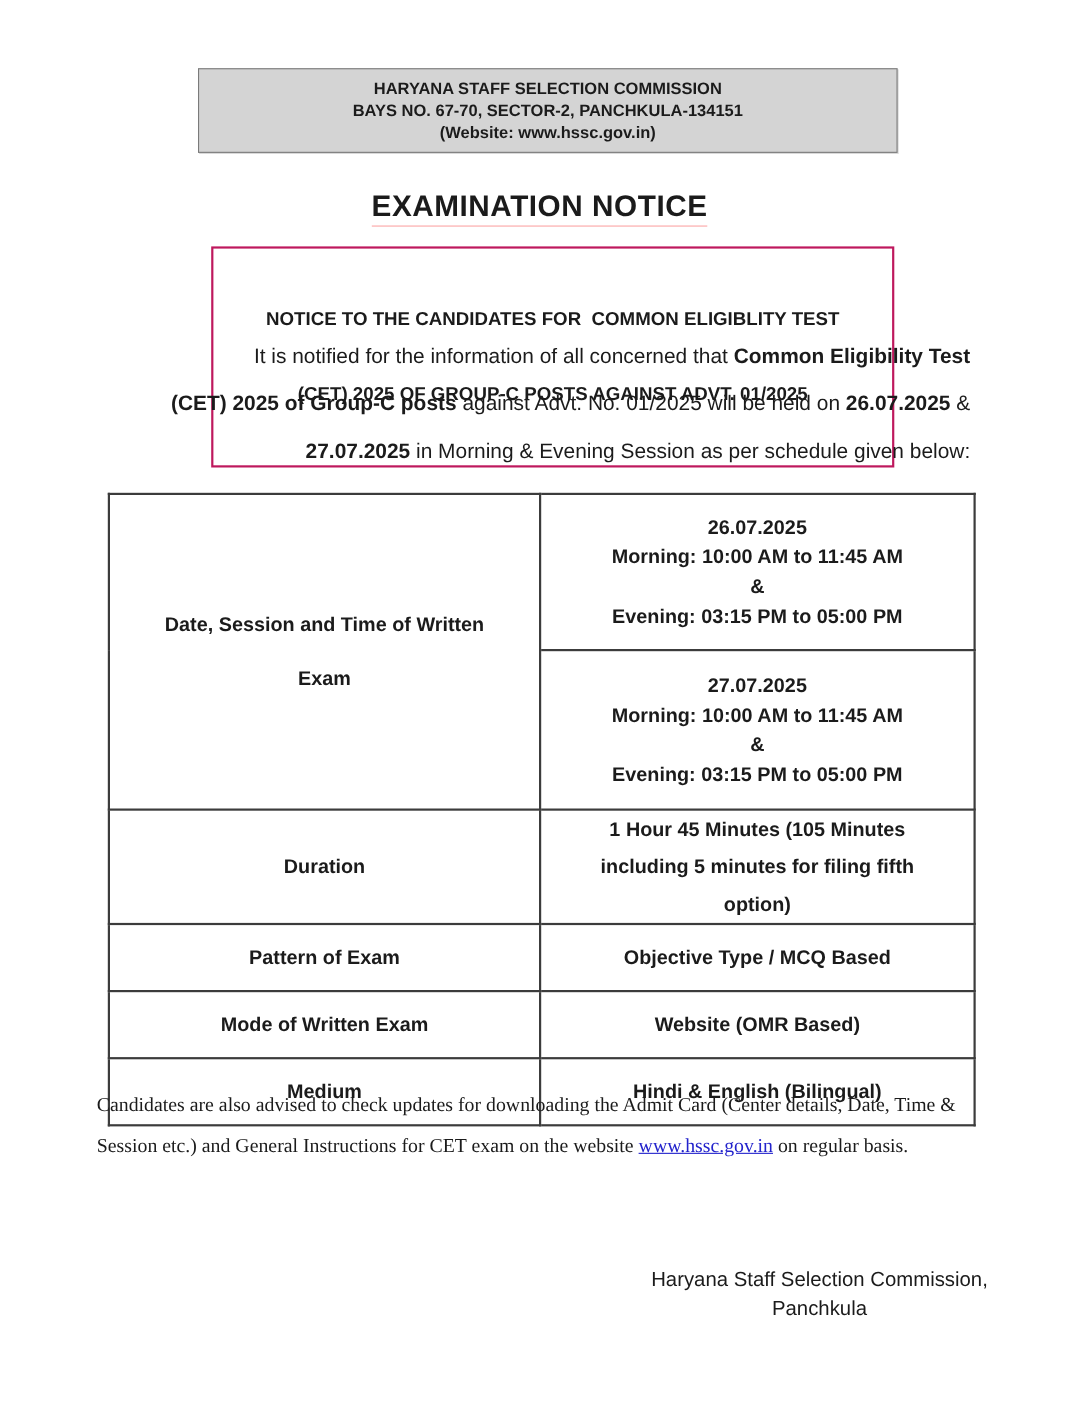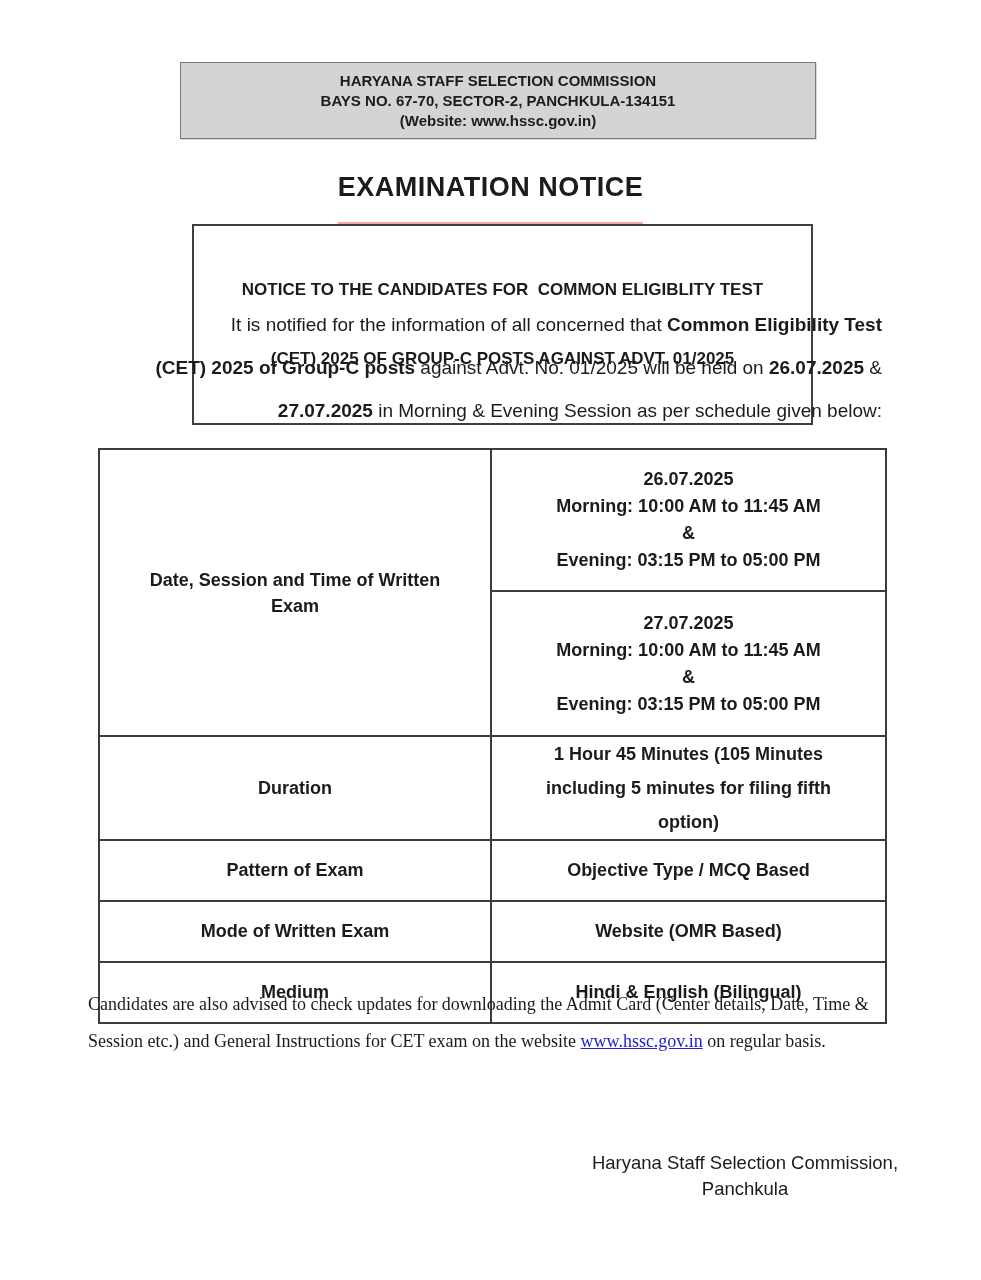--- a/index.html
+++ b/index.html
@@ -37,30 +37,30 @@
     position: absolute;
     left: 0; top: 172px;
     width: 100%;
     text-align: center;
   }
   .title-text {
     display: inline-block;
     font-weight: bold;
     font-size: 27px;
     letter-spacing: 0.5px;
-    border-bottom: 3px solid #fca5a5;
-    padding-bottom: 19px;
+    border-bottom: 1px solid #fca5a5;
+    padding-bottom: 2px;
   }
 
   
   .notice-box {
     position: absolute;
     left: 192px; top: 224px;
     width: 621px;
-    border: 2px solid #404040;
+    border: 2px solid #be185d;
     text-align: center;
     font-weight: bold;
     font-size: 17px;
     line-height: 23px;
     padding: 6px 8px 7px 8px;
     white-space: pre-wrap;
   }
 
   
   .intro {
@@ -83,21 +83,21 @@
   }
   .schedule-table td {
     border: 2px solid #3c3c3c;
     font-weight: bold;
     font-size: 18px;
     text-align: center;
     vertical-align: middle;
   }
   .col-label { width: 392px; }
   .col-value { width: 395px; }
-  .label-cell { line-height: 26px; padding: 0 30px; }
+  .label-cell { line-height: 49px; padding: 0 30px; }
   .session-cell { line-height: 27px; padding: 6px 10px; }
   .cell-26 { height: 142px; }
   .cell-27 { height: 145px; }
   .duration-row td { height: 93px; }
   .duration-value { line-height: 34px; padding: 0 26px; }
   .row-sm td { height: 61px; }
 
   
   .footer-note {
     position: absolute;

